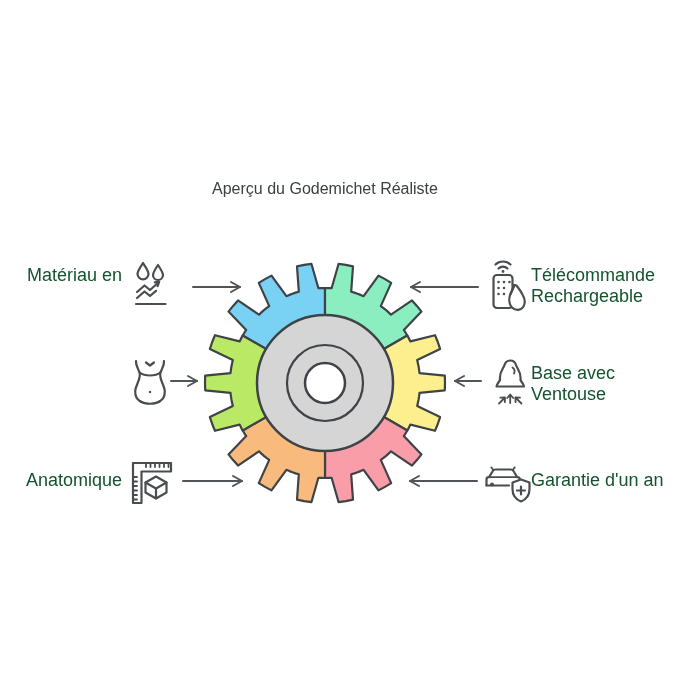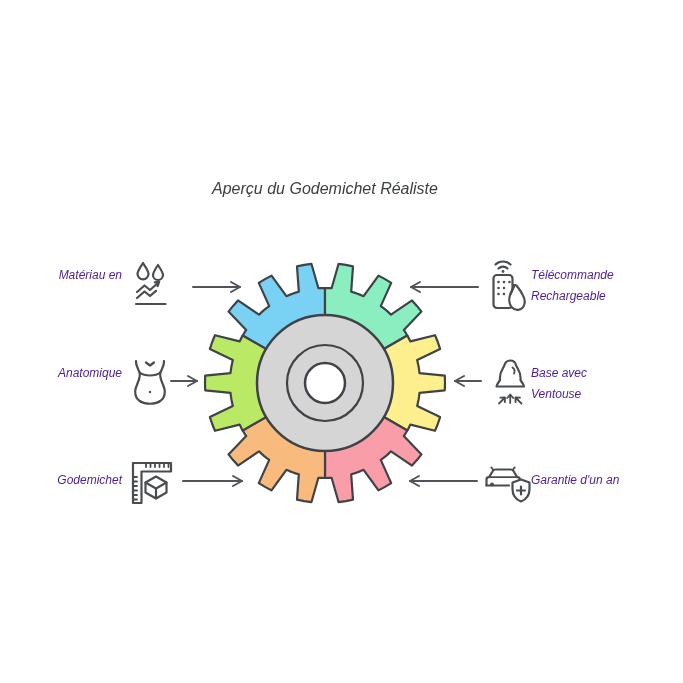--- a/index.html
+++ b/index.html
@@ -1,27 +1,27 @@
 <!DOCTYPE html>
 <html><head>
 <meta charset="utf-8">
 <style>
   html,body{margin:0;padding:0;}
   body{
     width:683px;height:683px;position:relative;background:#ffffff;
     font-family:"Liberation Sans", sans-serif;color:#3c4043;overflow:hidden;
   }
-  #stage{position:absolute;inset:0;width:618px;height:683px;font-style:italic;}
+  #stage{position:absolute;inset:0;width:618px;height:683px;}
   .page-title{
     position:absolute;top:178px;left:0;width:650px;text-align:center;
     font-size:16px;line-height:22px;color:#3c4043;
   }
   svg.canvas{position:absolute;left:0;top:0;z-index:1;}
   .label{
-    position:absolute;z-index:2;font-size:12px;line-height:21px;color:#4c1d95;
+    position:absolute;z-index:2;font-size:18px;line-height:21px;color:#14532d;
   }
   .label.lft{width:122px;text-align:right;left:0;}
   .label.rgt{left:531px;width:160px;text-align:left;}
   svg.icon{position:absolute;z-index:2;}
   .ic{fill:none;stroke:#4a4d50;stroke-width:2.2;stroke-linecap:round;stroke-linejoin:round;}
   .ic-thin{fill:none;stroke:#4a4d50;stroke-width:1.8;stroke-linecap:round;stroke-linejoin:round;}
   .fdot{fill:#4a4d50;stroke:none;}
   .icw{fill:#ffffff;stroke:#4a4d50;stroke-width:2.2;stroke-linecap:round;stroke-linejoin:round;}
 </style>
 </head>
@@ -52,24 +52,23 @@
       <path d="M 481 381 L 455 381" fill="none" stroke="#515559" stroke-width="2" stroke-linecap="round"></path>
       <path d="M 464 376 L 455 381 L 464 386" fill="none" stroke="#515559" stroke-width="2" stroke-linecap="round" stroke-linejoin="round"></path>
       <path d="M 477 481 L 410 481" fill="none" stroke="#515559" stroke-width="2" stroke-linecap="round"></path>
       <path d="M 419 476 L 410 481 L 419 486" fill="none" stroke="#515559" stroke-width="2" stroke-linecap="round" stroke-linejoin="round"></path>
     </svg>
 
   <div class="label lft" style="top:265px">
     <div>Matériau en</div>
   </div>
   <div class="label lft" style="top:363px">
-    <div>Anatomique</div>
   </div>
   <div class="label lft" style="top:470px">
-    <div>Godemichet</div>
+    <div>Anatomique</div>
   </div>
 
   <div class="label rgt" style="top:265px">
     <div>Télécommande</div>
     <div>Rechargeable</div>
   </div>
   <div class="label rgt" style="top:363px">
     <div>Base avec</div>
     <div>Ventouse</div>
   </div>

